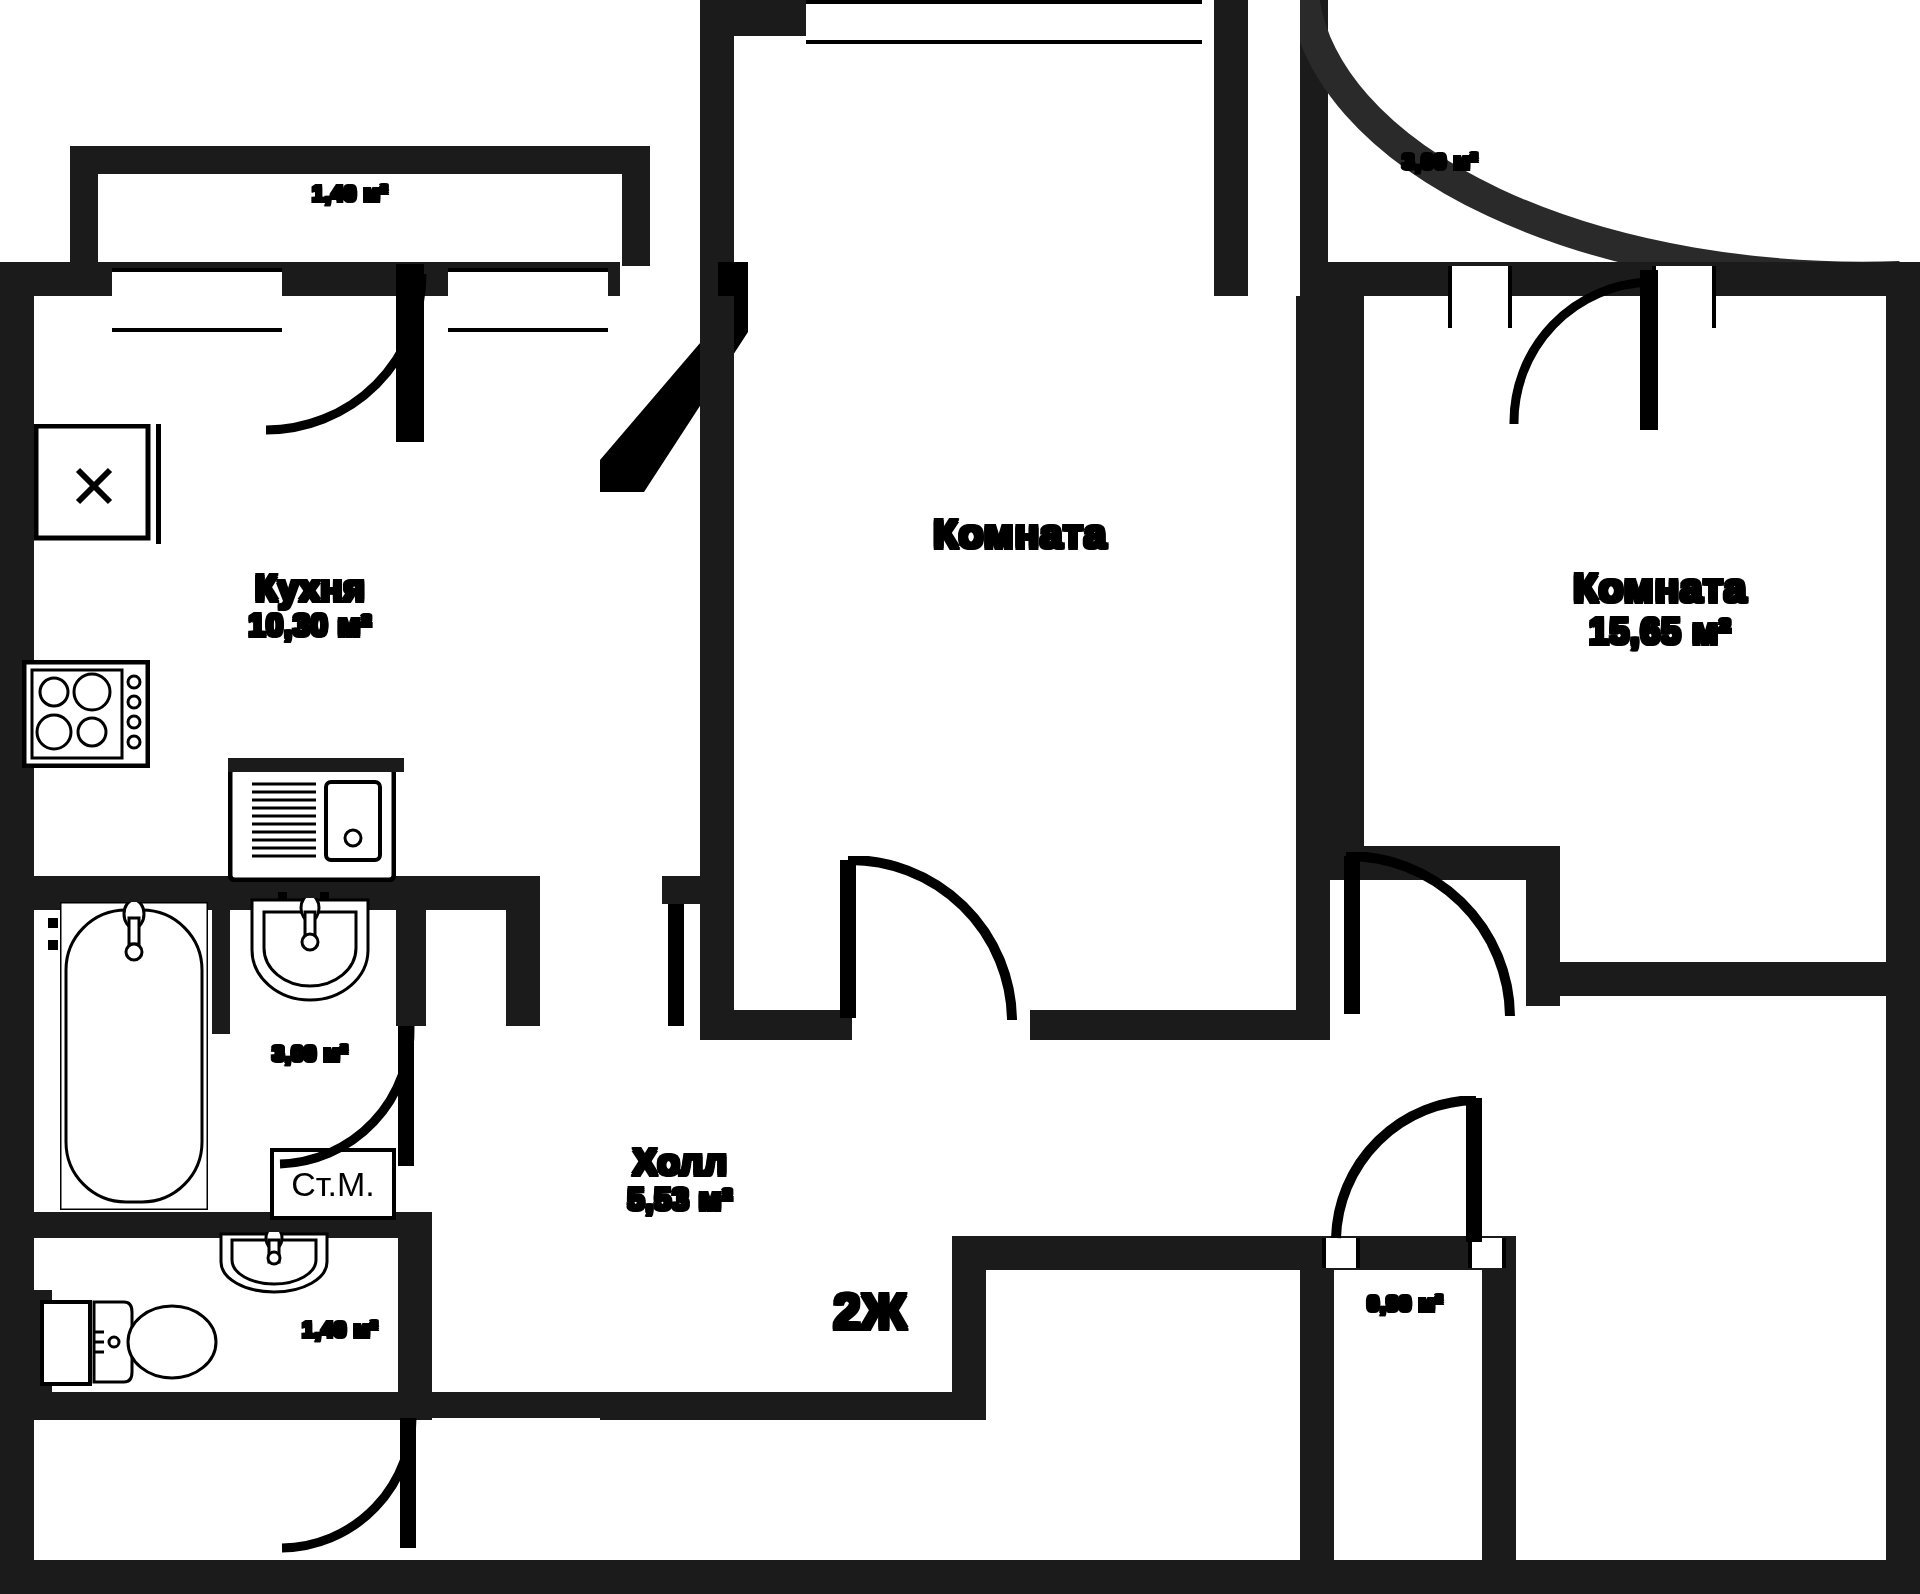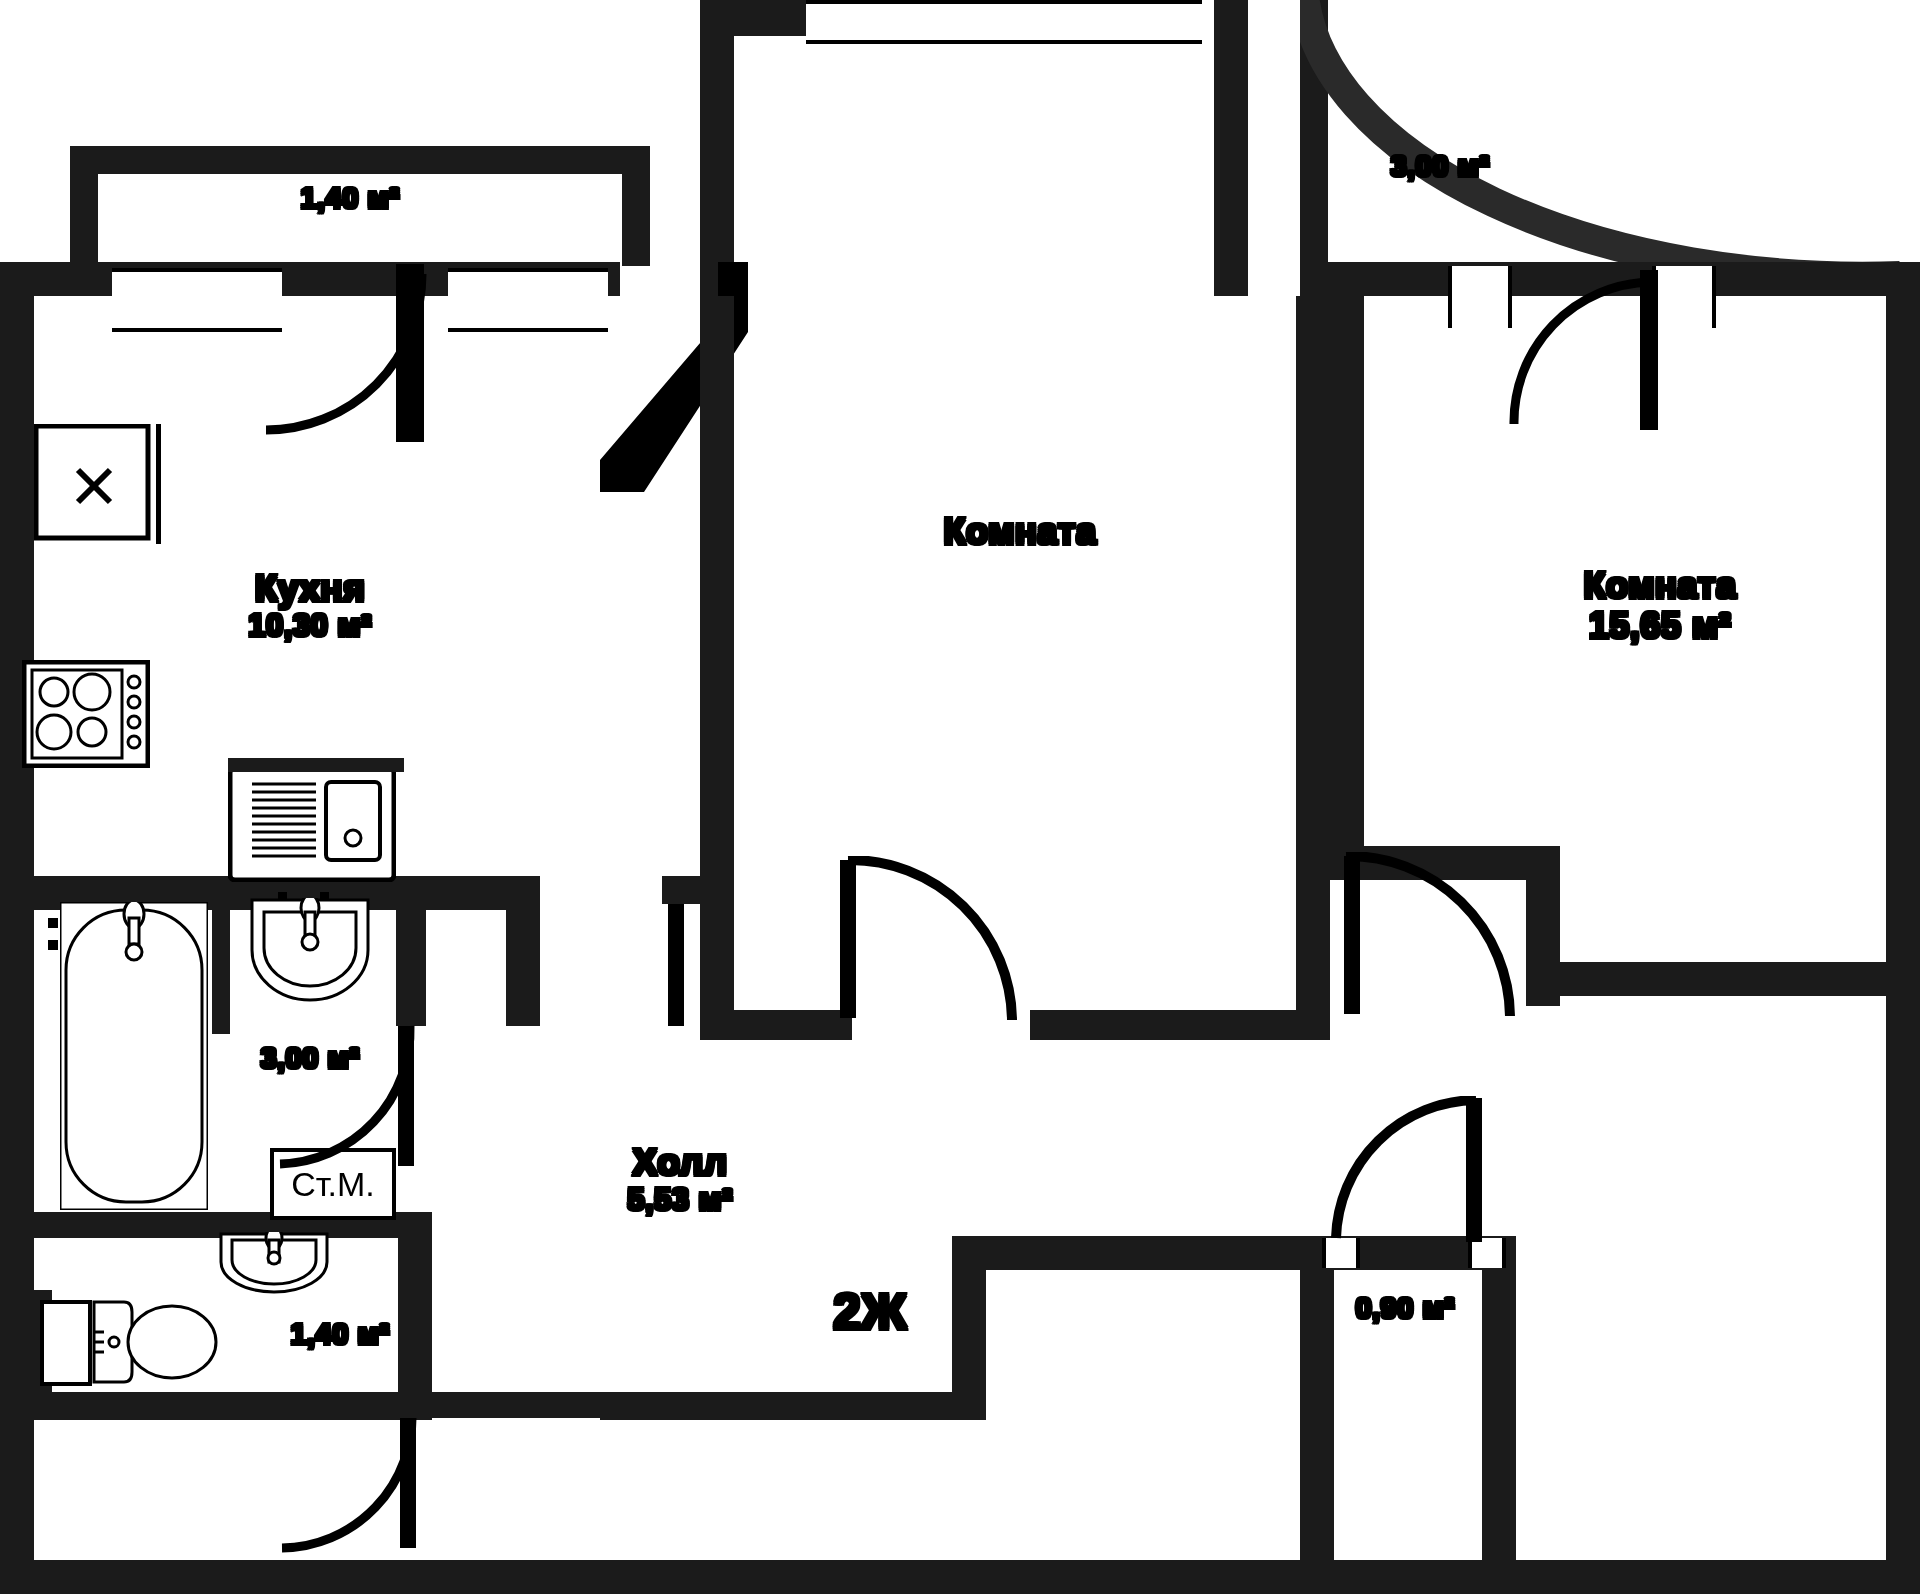--- a/index.html
+++ b/index.html
@@ -50,25 +50,25 @@
     color: #000000;
     font-weight: bold;
     letter-spacing: 0.5px;
     -webkit-text-stroke: 2.6px #000;
     text-shadow:
       0 0 1px #000, 1px 0 0 #000, -1px 0 0 #000,
       0 1px 0 #000, 0 -1px 0 #000, 2px 0 0 #000,
       -2px 0 0 #000, 0 2px 0 #000, 0 -2px 0 #000,
       2px 2px 0 #000, -2px -2px 0 #000, 2px -2px 0 #000, -2px 2px 0 #000;
   }
-  .lbl-big .nm { font-size: 36px; }
+  .lbl-big .nm { font-size: 41px; }
   .lbl-big .ar { font-size: 36px; }
   .lbl-mid .nm { font-size: 37px; }
   .lbl-mid .ar { font-size: 31px; }
-  .lbl-sm  .ar { font-size: 29px; }
+  .lbl-sm  .ar { font-size: 22px; }
   .lbl-inline .nm,
   .lbl-inline .ar { display: inline; }
   
   .fixture {
     position: absolute;
   }
   .fixture svg { display: block; }
   .tag-box {
     position: absolute;
     background: #ffffff;

